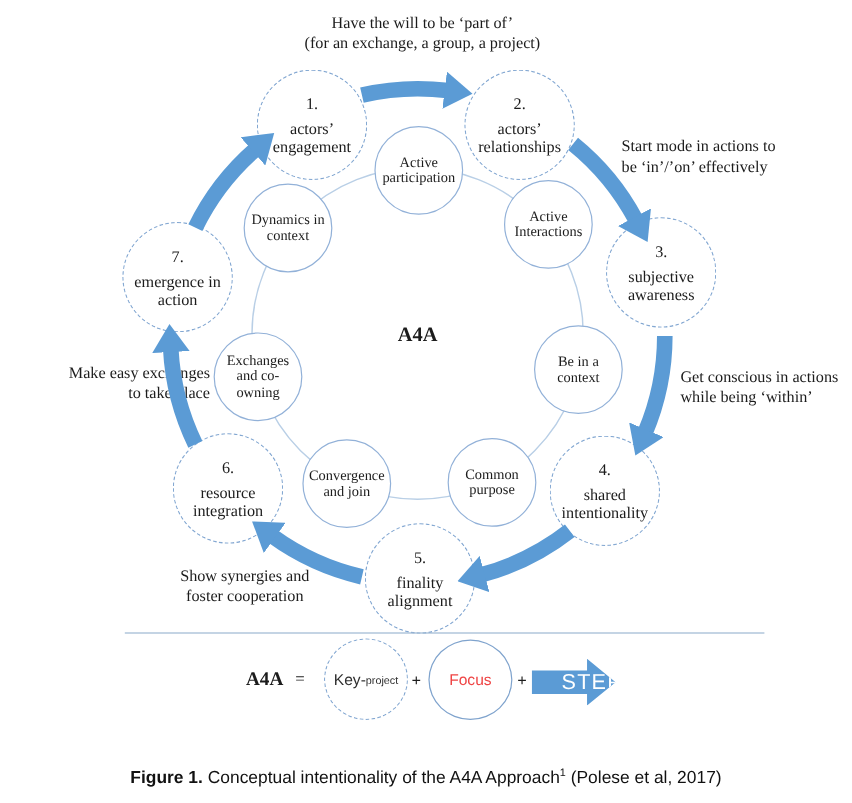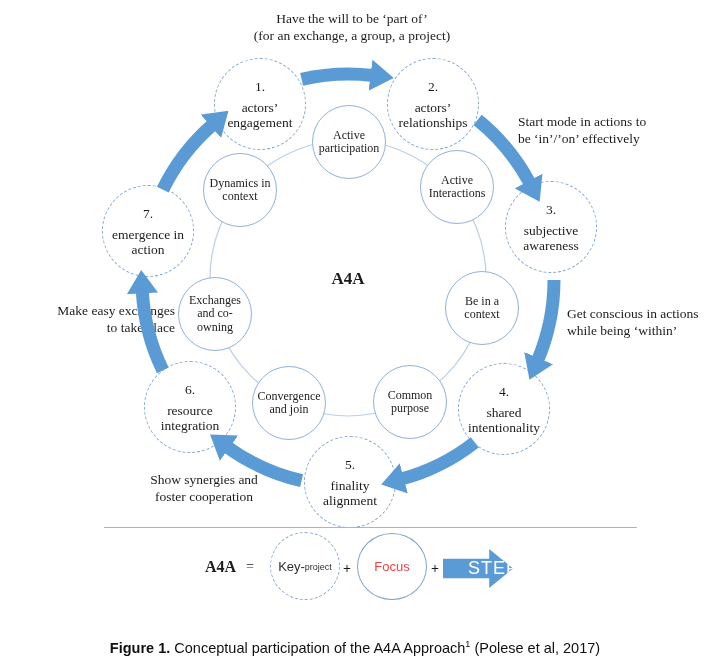--- a/index.html
+++ b/index.html
@@ -158,16 +158,16 @@
   <span class="lg legend-plus1">+</span>
   <div class="lg focus-circle">
     <span>Focus</span>
   </div>
   <span class="lg legend-plus2">+</span>
   <div class="lg steps-arrow">
     <span>STEPS</span>
   </div>
 
   <div class="caption">
-    <b>Figure 1.</b><span> Conceptual participation of the A4A Approach</span><sup>1</sup><span> (Polese et al, 2017)</span>
+    <b>Figure 1.</b><span> Conceptual intentionality of the A4A Approach</span><sup>1</sup><span> (Polese et al, 2017)</span>
   </div>
 
 </div>
 
 </body></html>

